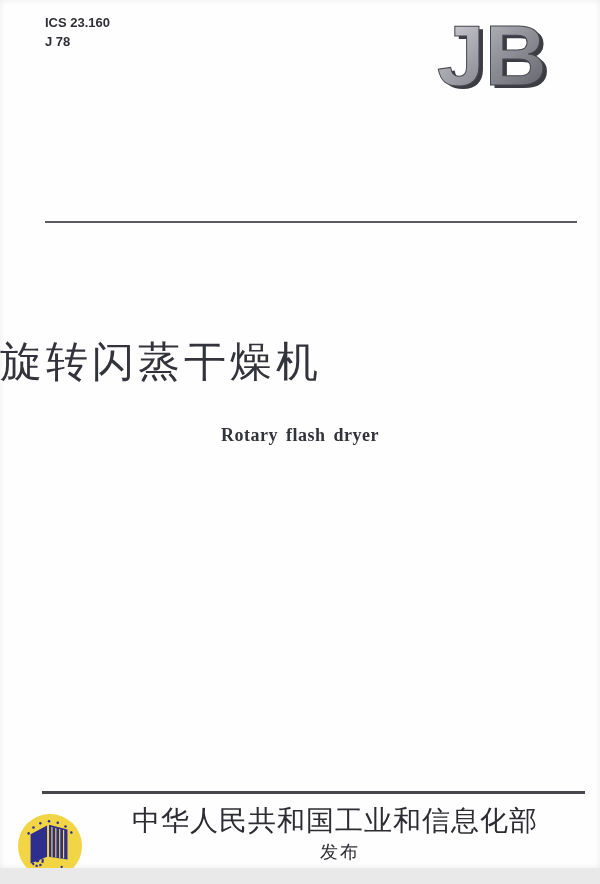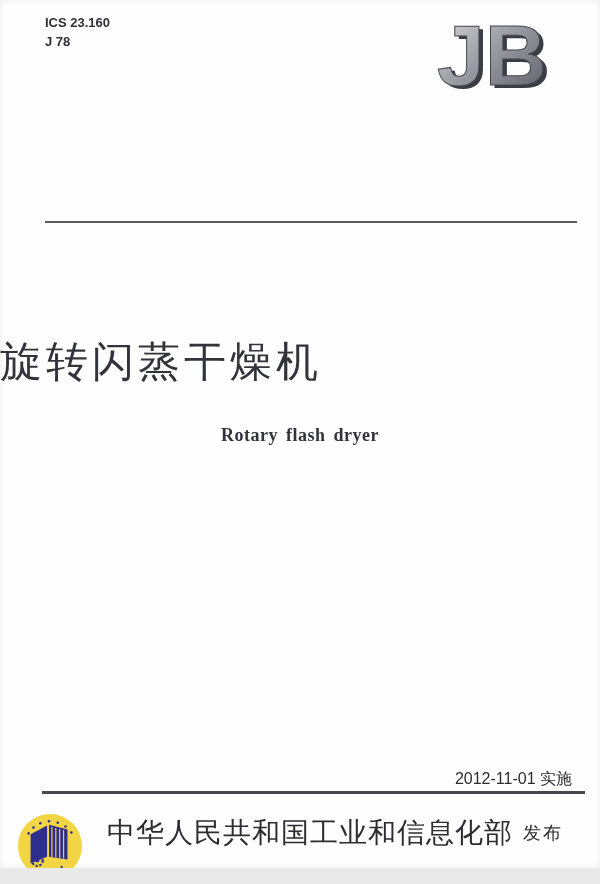--- a/index.html
+++ b/index.html
@@ -43,21 +43,21 @@
     color:#33333b;letter-spacing:0.5px;word-spacing:3px;margin-top:24px;
   }
   
   .date-issue{position:absolute;left:45px;top:767px;font-size:16px;color:#2c2c32;}
   .date-impl{position:absolute;right:28px;top:769px;font-size:16px;color:#2c2c32;}
   .rule-bottom{position:absolute;left:42px;top:791px;width:543px;height:3px;background:#47474d;}
   
   .footer{
     position:absolute;left:0;right:0;top:810px;height:46px;
     display:flex;align-items:center;justify-content:center;
-    padding-left:70px;white-space:nowrap;
+    padding-left:70px;white-space:nowrap;flex-direction:column;
   }
   .issuer{font-size:28px;letter-spacing:1px;color:#2c2c32;}
   .issuer-action{font-size:18px;margin-left:10px;color:#2c2c32;letter-spacing:2px;}
   .seal{position:absolute;left:17px;top:813px;width:66px;height:66px;}
 </style>
 </head>
 <body>
 
 <div class="page">
 
@@ -80,21 +80,20 @@
 
 
   <div class="std-no">
   </div>
 
   <div class="rule-top"></div>
 
   <div class="title-zh">旋转闪蒸干燥机</div>
   <div class="title-en">Rotary flash dryer</div>
 
-  <div class="date-impl">2012-11-01 实施</div>
 
   <div class="rule-bottom"></div>
 
   <svg class="seal" viewBox="0 0 68 68" aria-hidden="true">
     <circle cx="34" cy="34" r="33" fill="#f2d545"></circle>
 
     <path d="M14 22 L31 13 L31 45 L14 52 Z" fill="#2e2e8f"></path>
     <path d="M33 12 L52 17 L52 48 L33 45 Z" fill="#2e2e8f"></path>
     <path d="M36 14.5 V45.3 M40 15.5 V45.8 M44 16.5 V46.3 M48 17.5 V46.8" stroke="#f2d545" stroke-width="1.2" fill="none"></path>
 

